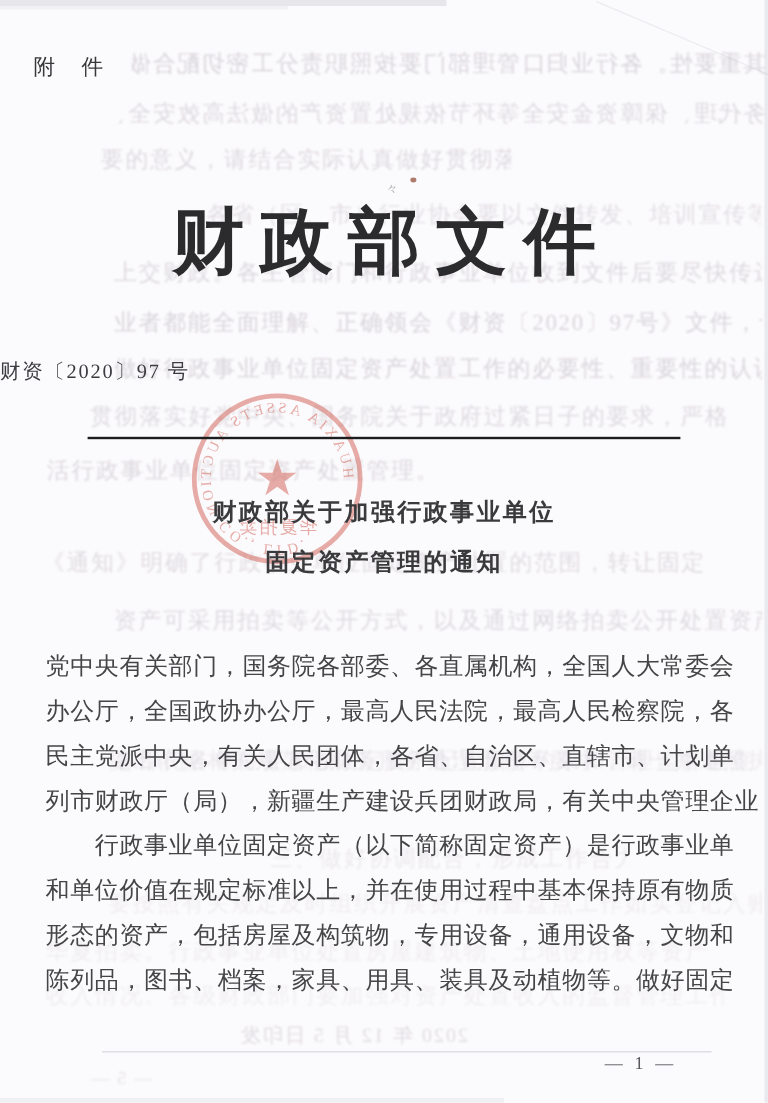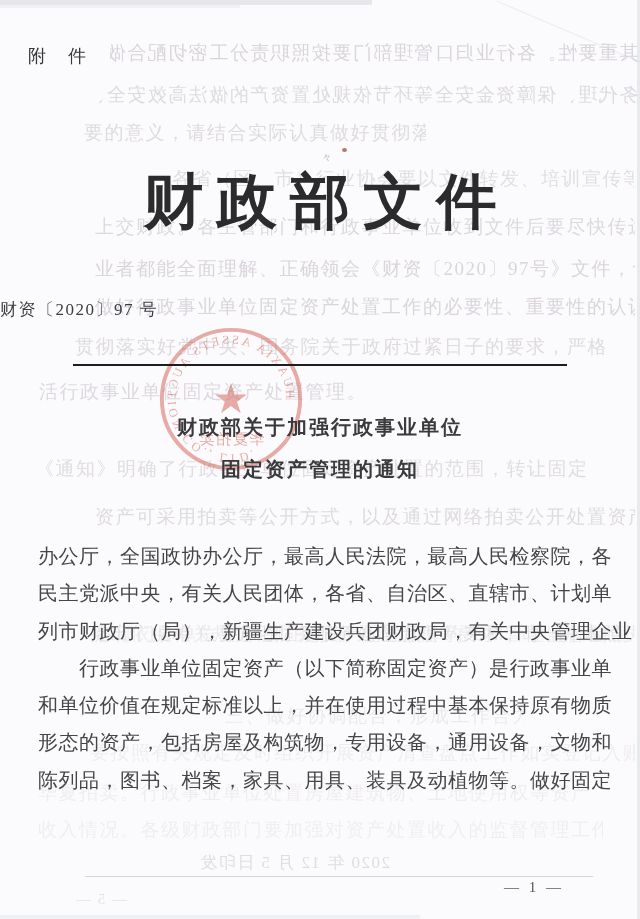--- a/index.html
+++ b/index.html
@@ -119,20 +119,21 @@
 <div class="docnum">财资〔2020〕97 号</div>
 
 <div class="rule"></div>
 
 <div class="doctitle">
   <div>财政部关于加强行政事业单位</div>
   <div>固定资产管理的通知</div>
 </div>
 
 <div class="bodytext">
+  <div class="bl">党中央有关部门，国务院各部委、各直属机构，全国人大常委会</div>
   <div class="bl">办公厅，全国政协办公厅，最高人民法院，最高人民检察院，各</div>
   <div class="bl">民主党派中央，有关人民团体，各省、自治区、直辖市、计划单</div>
   <div class="bl">列市财政厅（局），新疆生产建设兵团财政局，有关中央管理企业：</div>
   <div class="bl indent">行政事业单位固定资产（以下简称固定资产）是行政事业单</div>
   <div class="bl">和单位价值在规定标准以上，并在使用过程中基本保持原有物质</div>
   <div class="bl">形态的资产，包括房屋及构筑物，专用设备，通用设备，文物和</div>
   <div class="bl">陈列品，图书、档案，家具、用具、装具及动植物等。做好固定</div>
 </div>
 
 <div class="footer-rule"></div>

